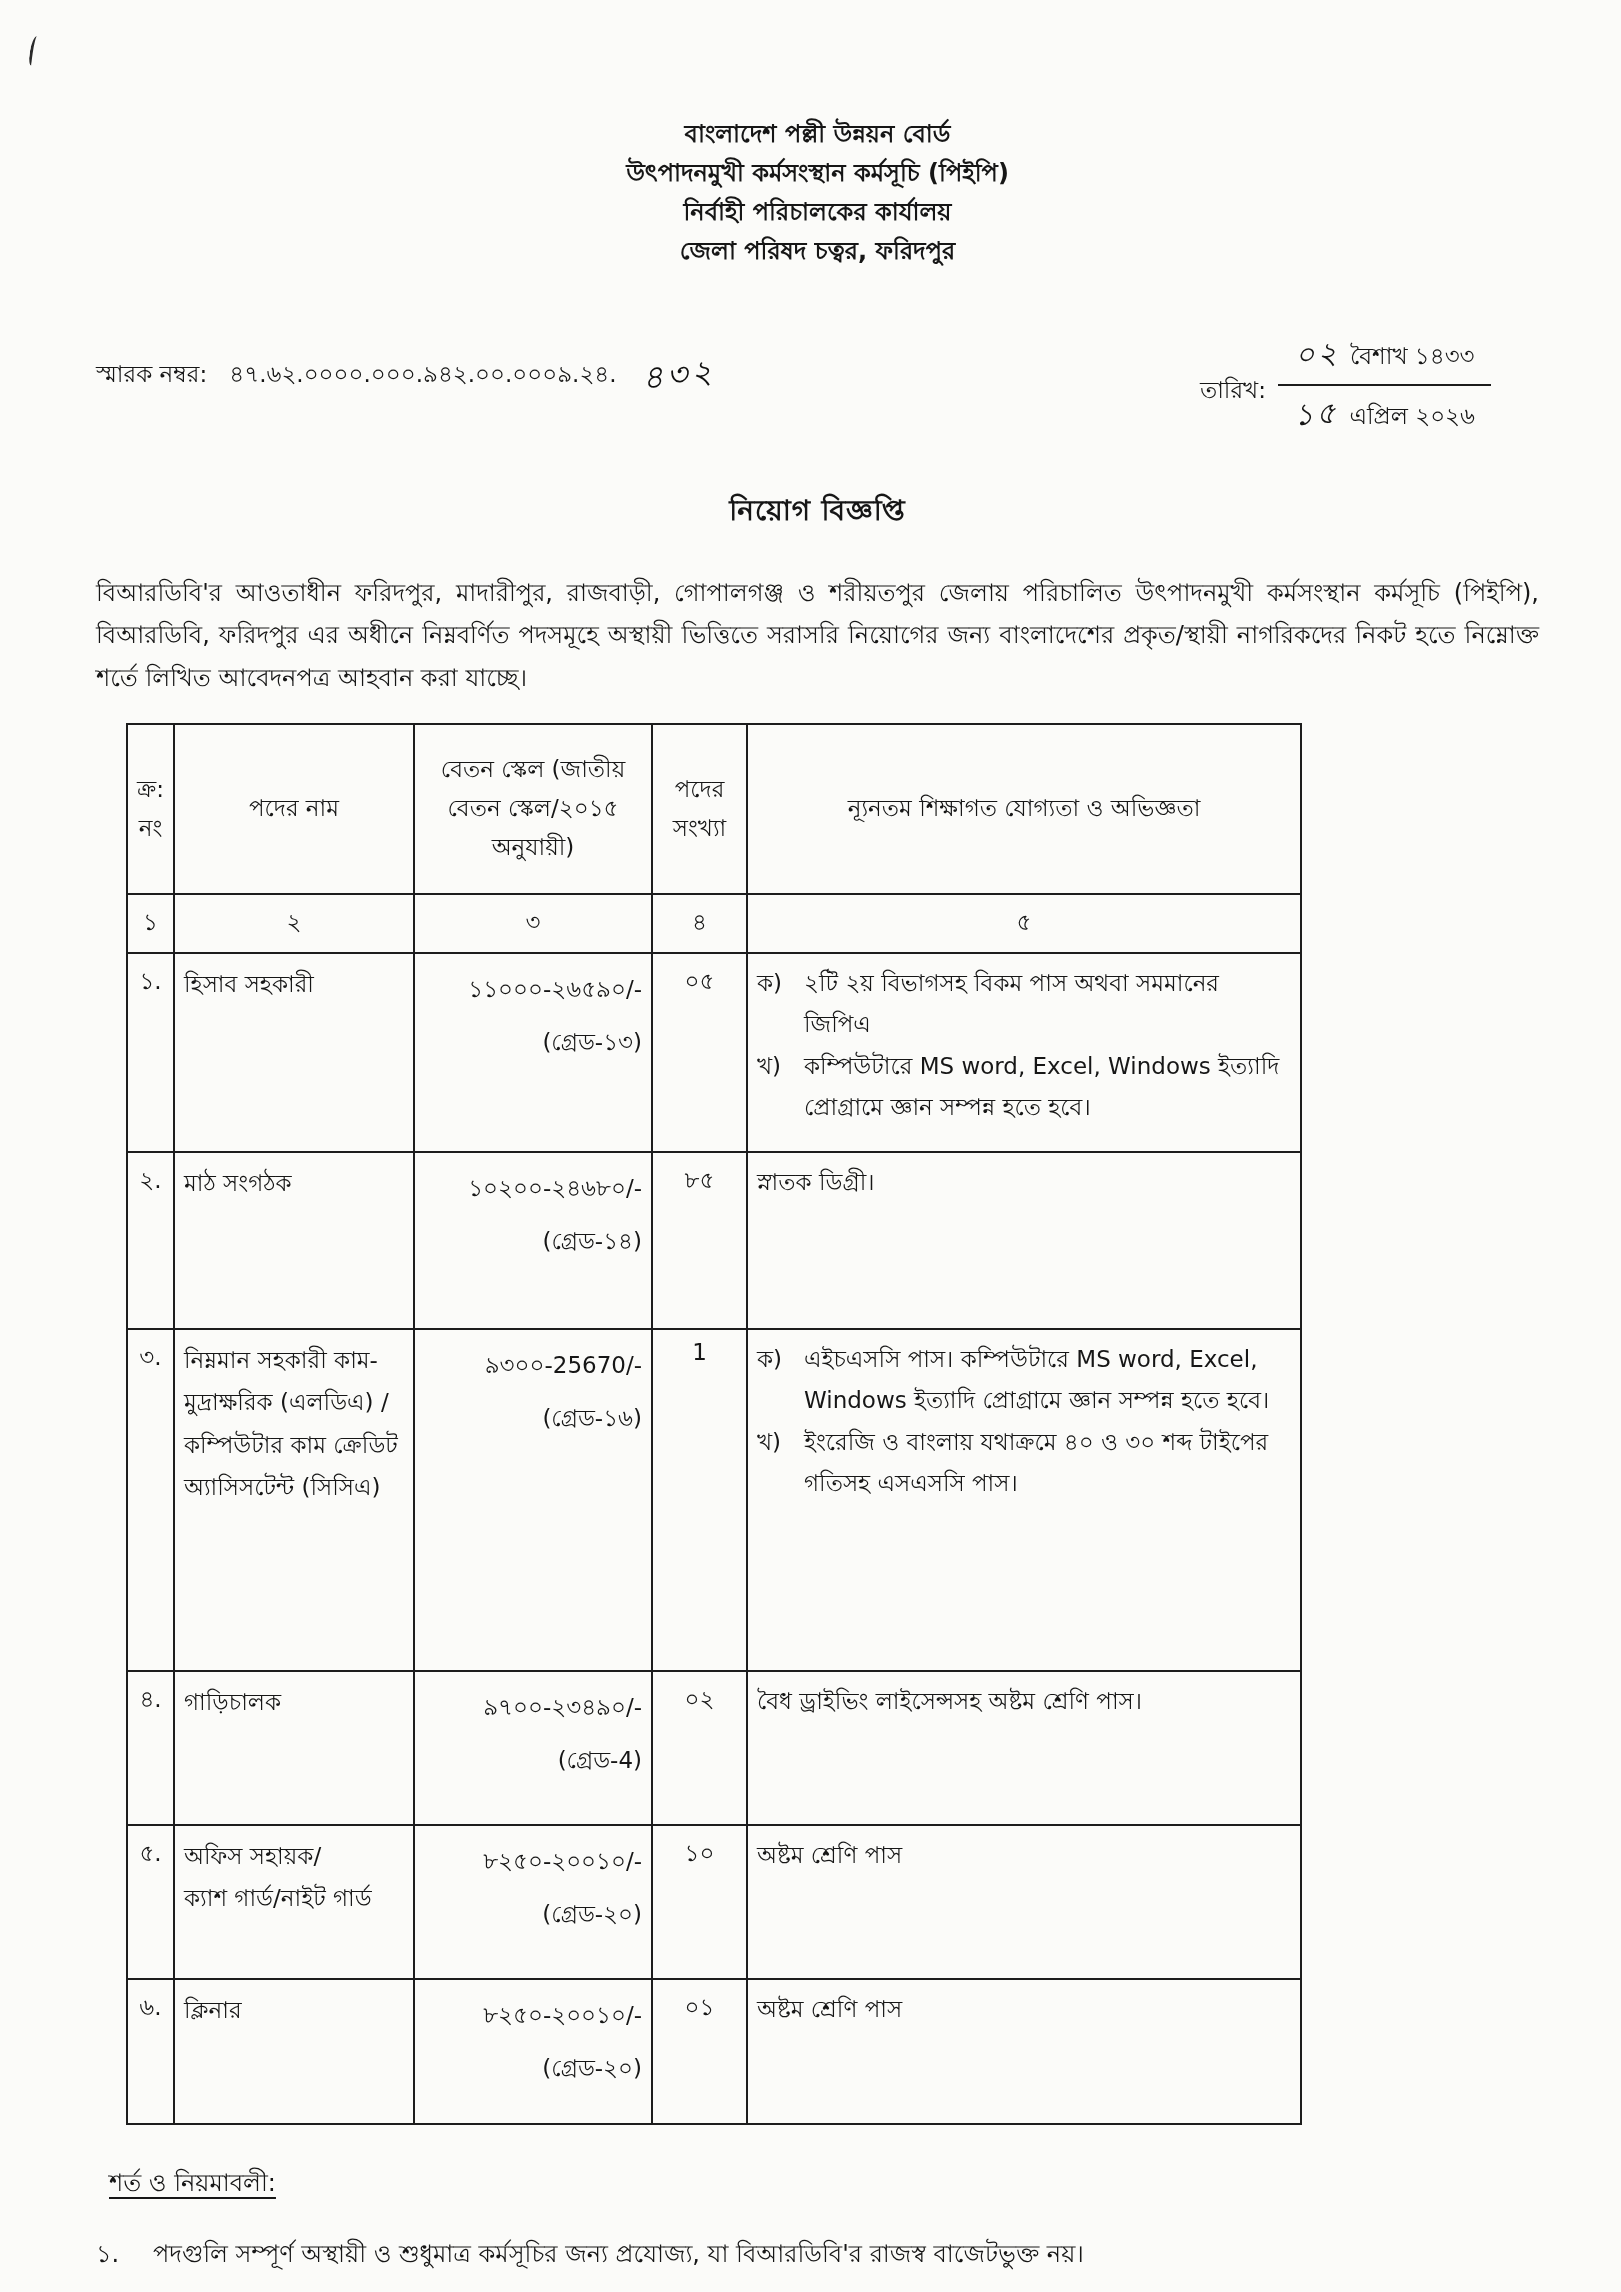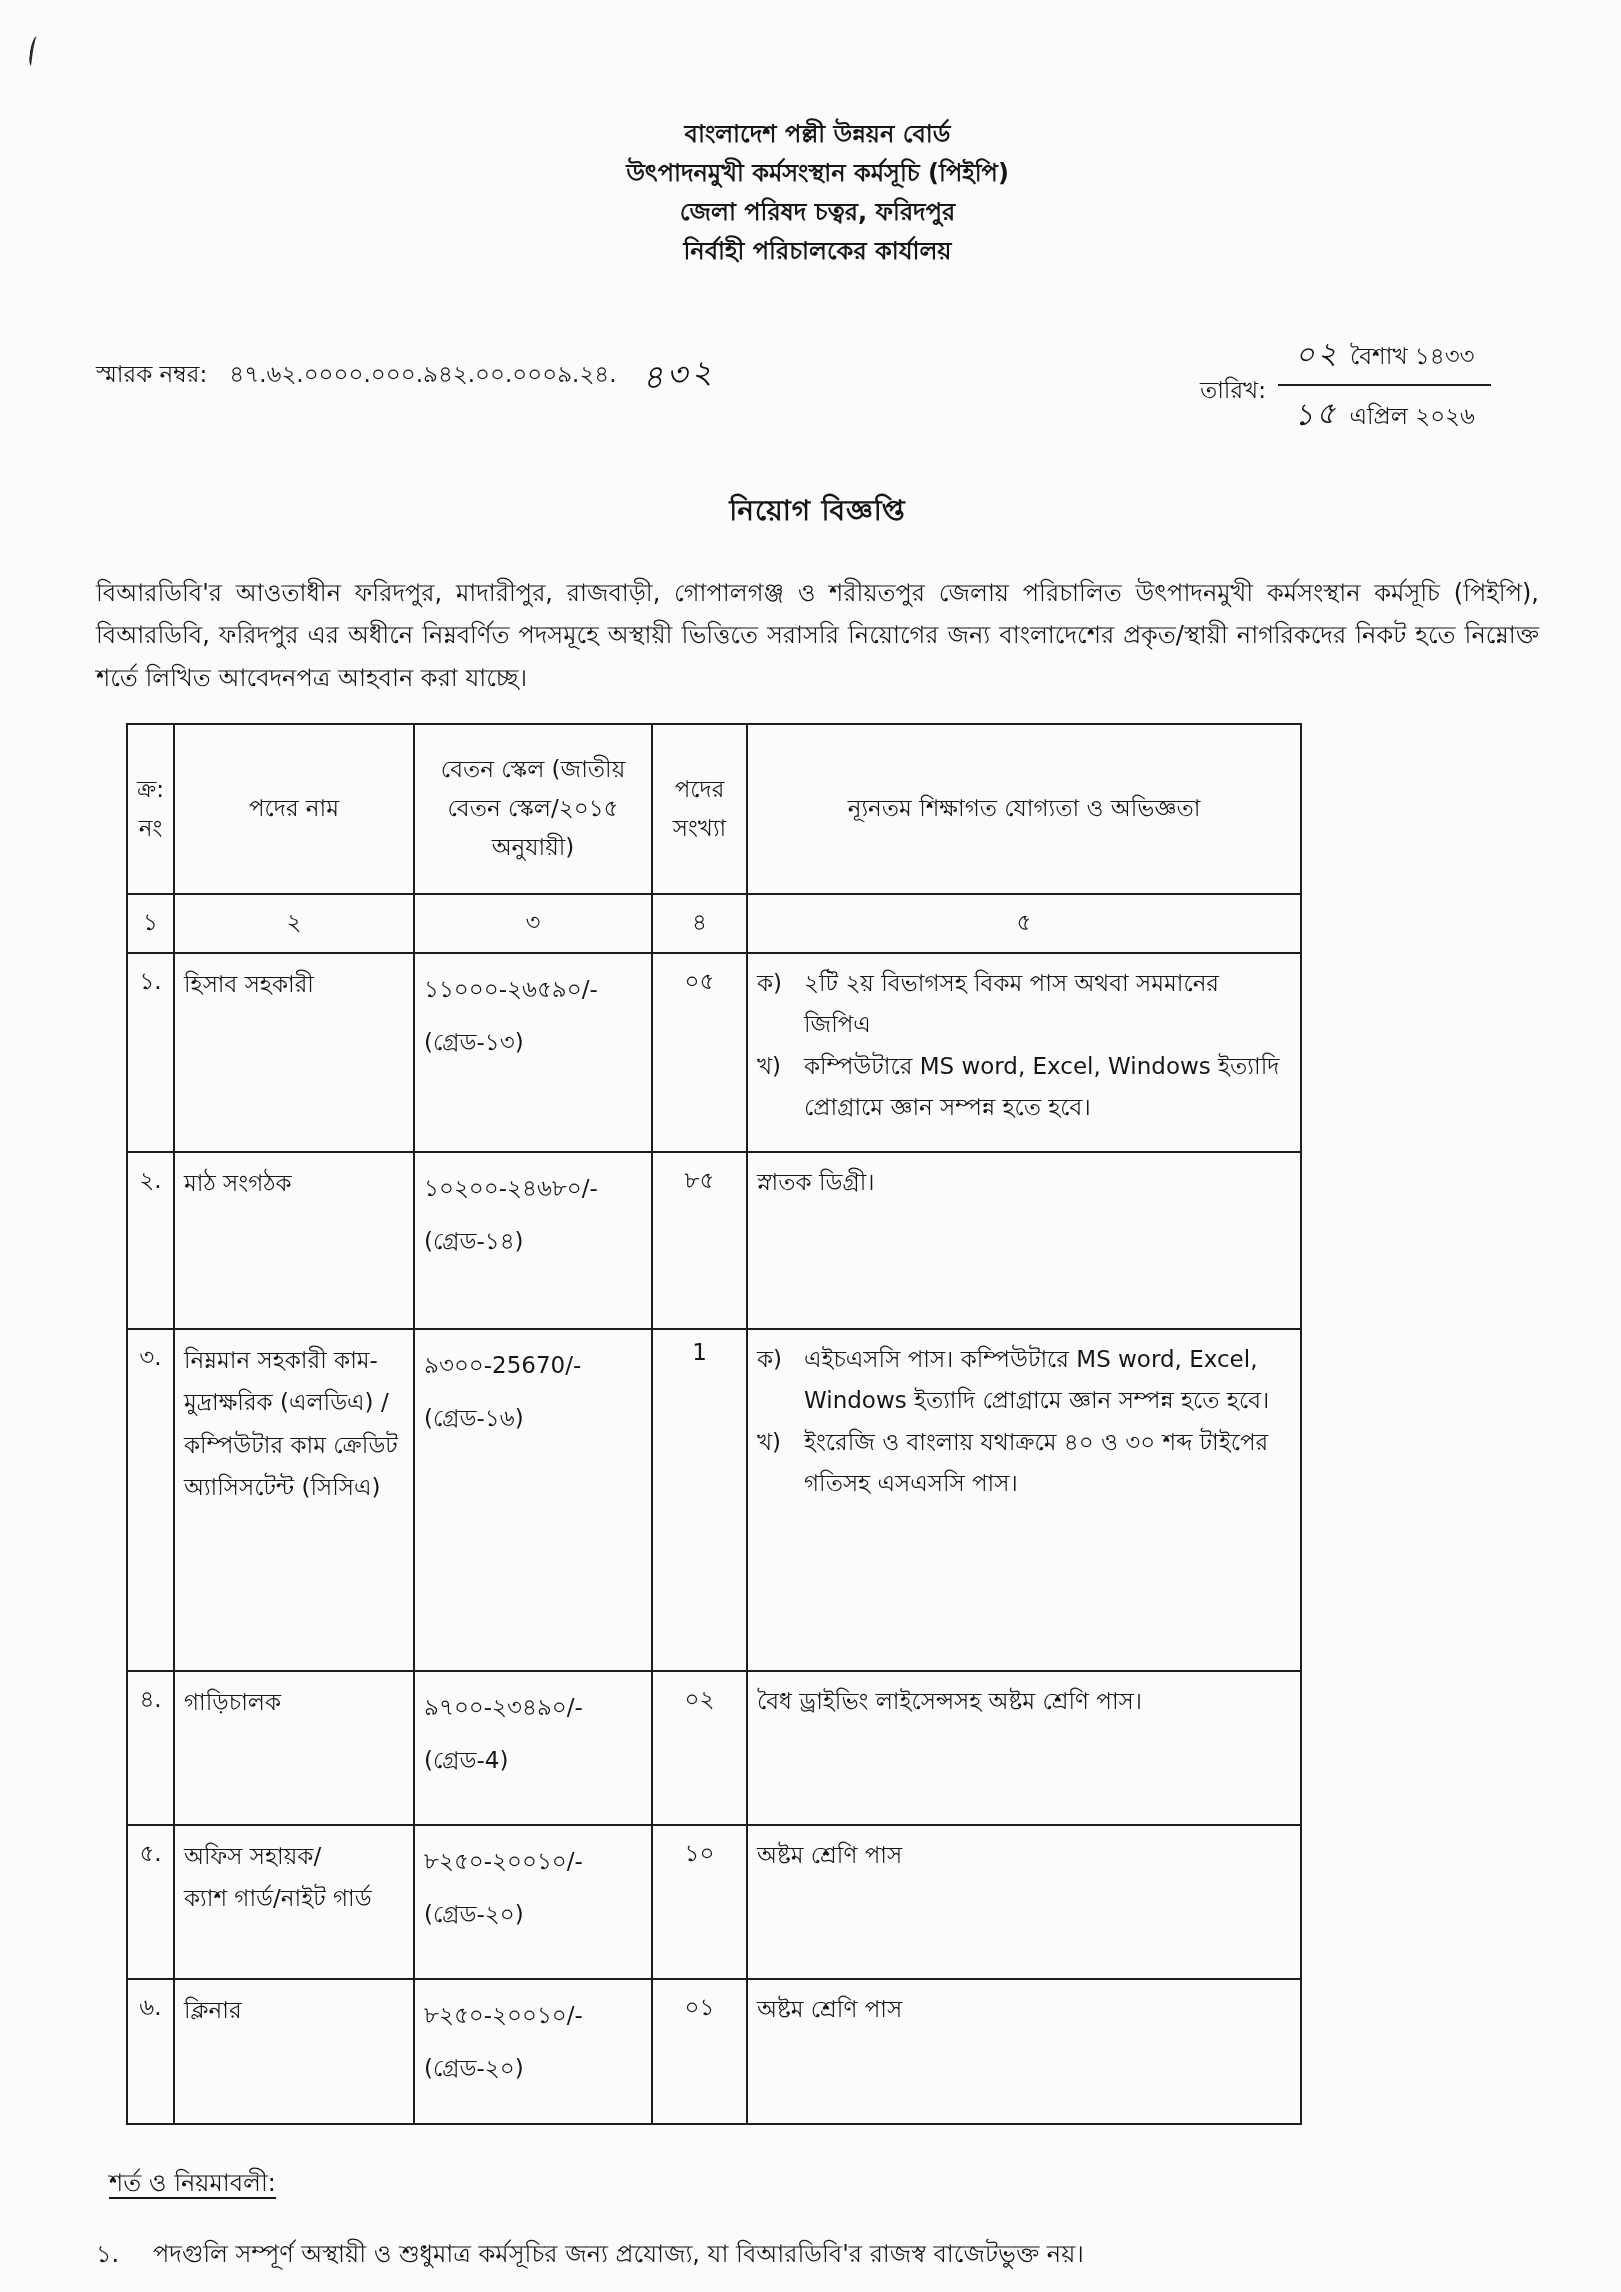--- a/index.html
+++ b/index.html
@@ -71,21 +71,21 @@
     table-layout:fixed;
     font-size:23px;
   }
   table.jobs td{
     border:2.2px solid #1d1d1d;
     vertical-align:top;
     padding:9px 9px;
   }
   td.c-sl{text-align:center;}
   td.c-post{white-space:pre-line;line-height:1.85;}
-  td.c-scale{text-align:left;line-height:2.3;margin-left:44px;}
+  td.c-scale{text-align:right;line-height:2.3;margin-left:44px;}
   td.c-count{text-align:center;}
   td.c-qual{line-height:1.8;}
   .hdr{text-align:center;vertical-align:middle !important;line-height:1.7;}
   .hdr-sl{white-space:pre-line;}
   .num-row td{text-align:center;padding:5.4px;}
   .qline{display:flex;gap:9px;}
   .qlabel{flex:0 0 38px;}
   .qtext{flex:1;}
   
   .cond-heading{
@@ -104,22 +104,22 @@
 <body>
 
 <div class="page">
   <div class="scan-mark"></div>
 
   <div class="content">
 
     <div class="letterhead">
       <div>বাংলাদেশ পল্লী উন্নয়ন বোর্ড</div>
       <div>উৎপাদনমুখী কর্মসংস্থান কর্মসূচি (পিইপি)</div>
+      <div>নির্বাহী পরিচালকের কার্যালয়</div>
       <div>জেলা পরিষদ চত্বর, ফরিদপুর</div>
-      <div>নির্বাহী পরিচালকের কার্যালয়</div>
     </div>
 
     <div class="memo-row">
       <div class="memo-left">
         <span>স্মারক নম্বর:</span>
         <span>৪৭.৬২.০০০০.০০০.৯৪২.০০.০০০৯.২৪.</span>
         <span class="hand memo-hand">৪৩২</span>
       </div>
       <div class="date-block">
         <span class="date-label">তারিখ:</span>

